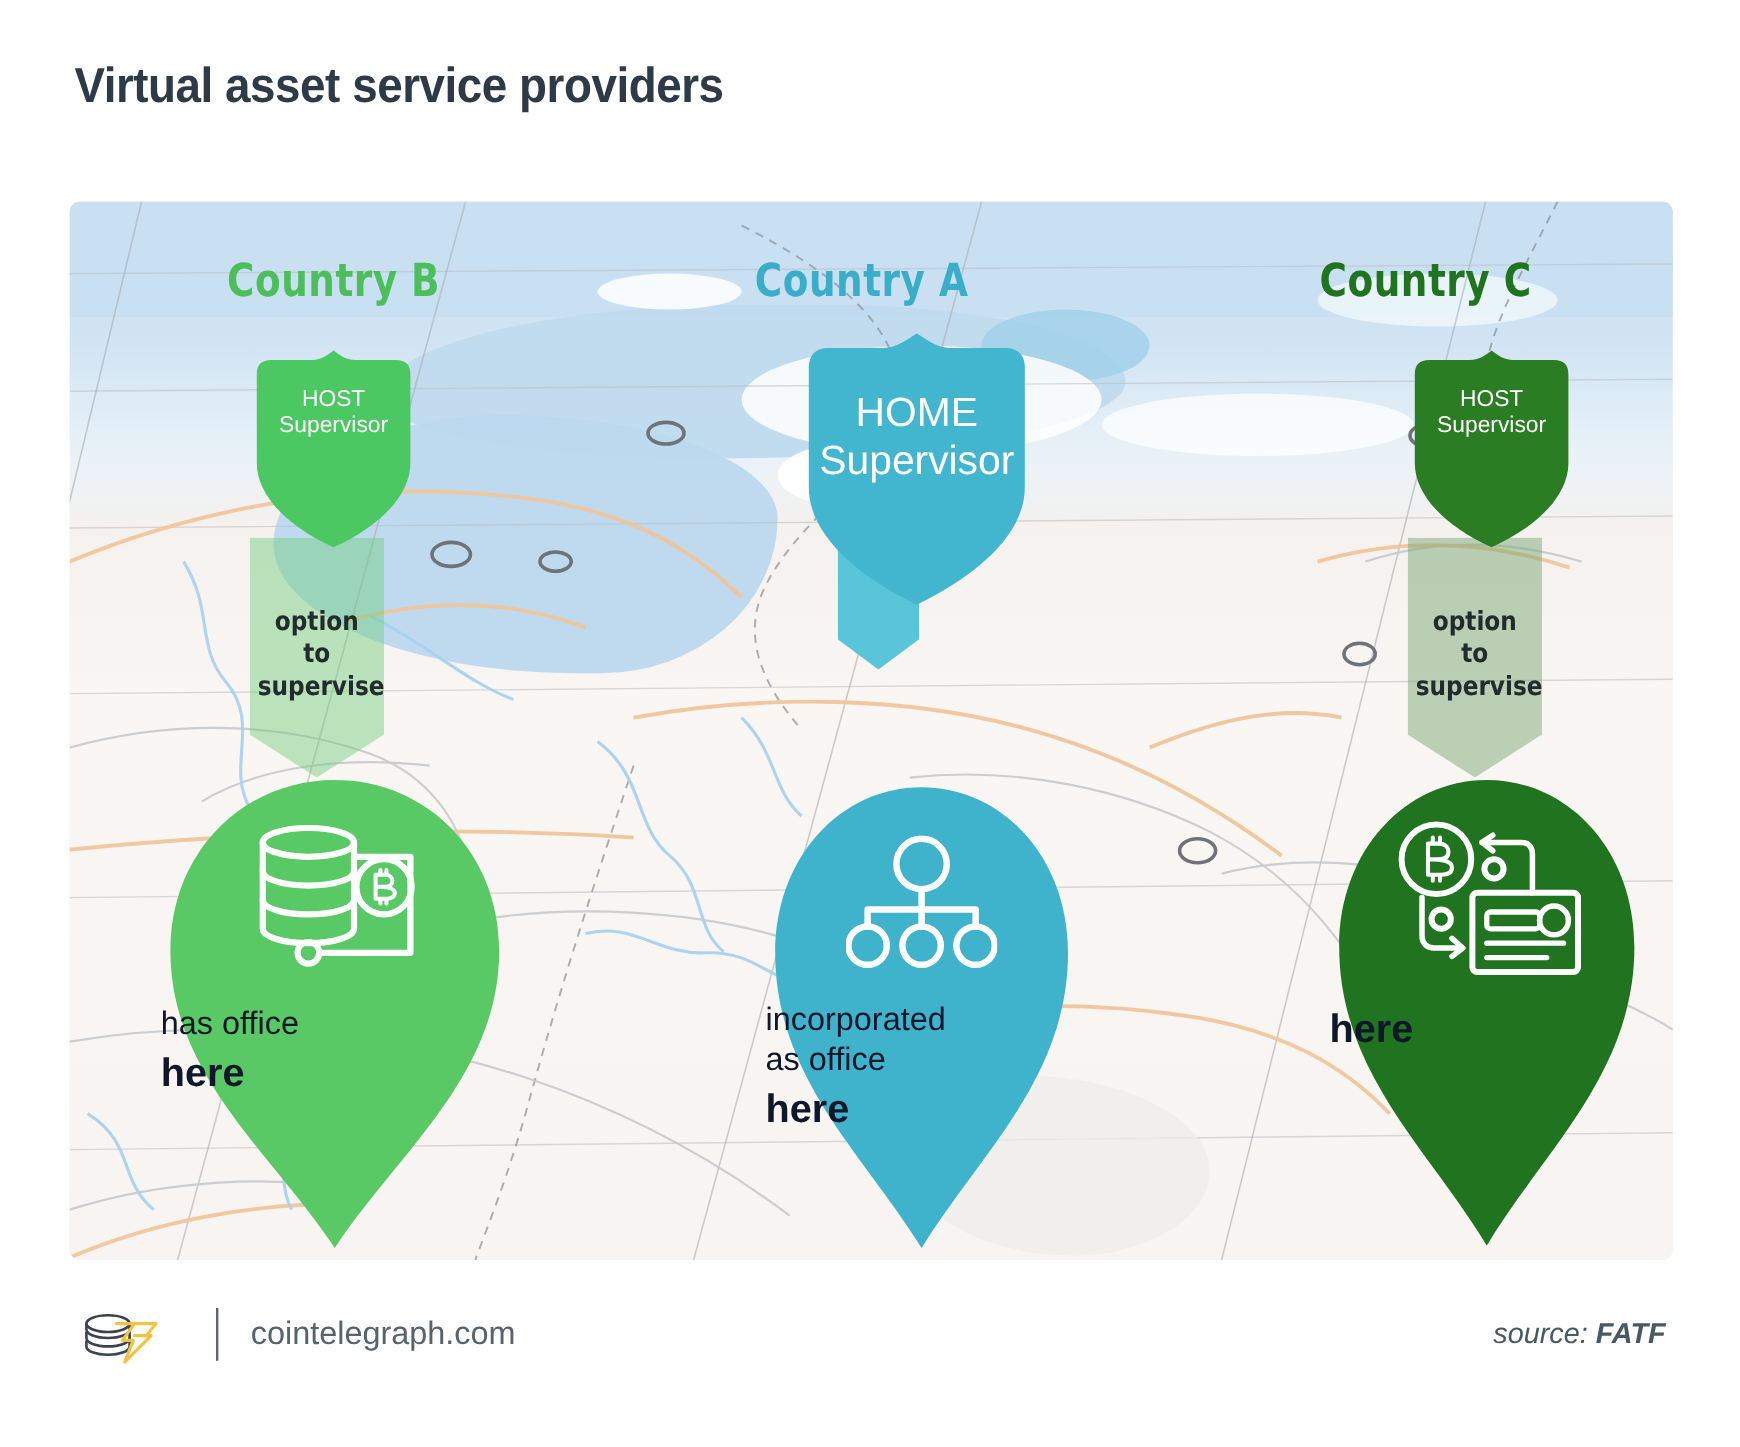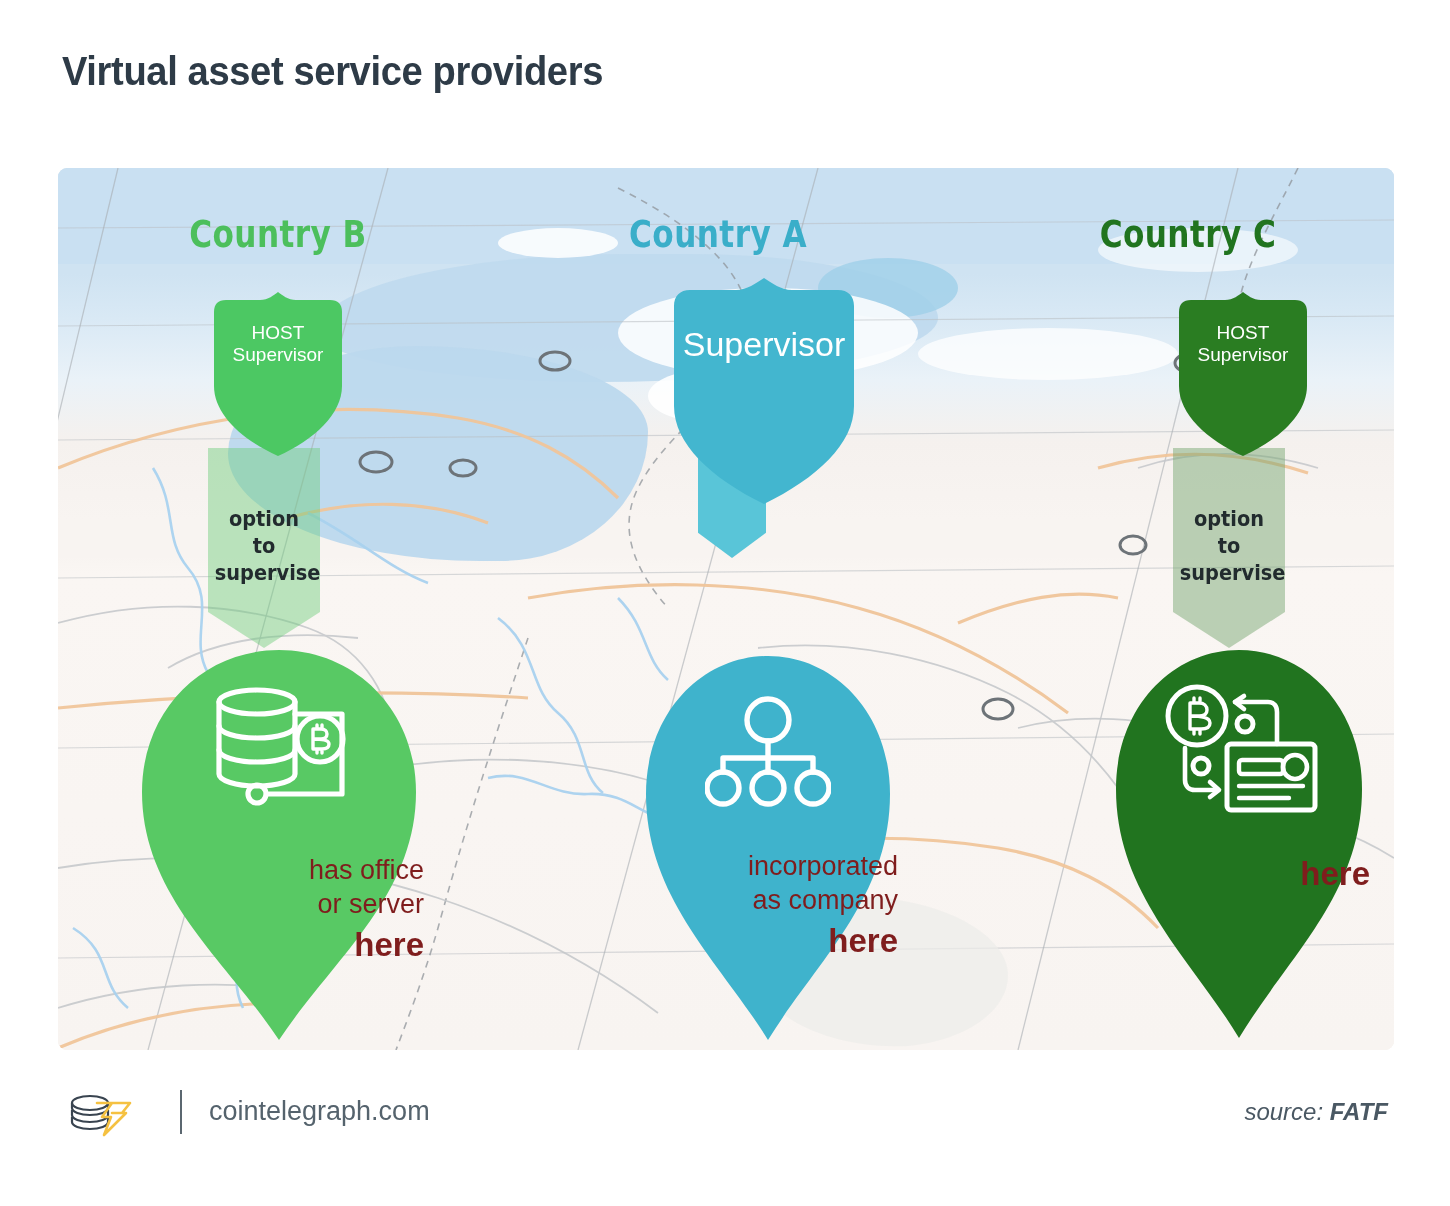--- a/index.html
+++ b/index.html
@@ -183,26 +183,25 @@
 
   .pin-icon {
     position: absolute;
     left: 0; right: 0;
     display: flex;
     justify-content: center;
   }
   .pin-text {
     position: absolute;
     left: 0; right: 0;
-    text-align: right;
-    color: #7f1d1d;
+    text-align: left;
+    color: #0f172a;
     font-size: 27px;
     line-height: 1.25;
     font-family: "Liberation Sans", sans-serif;
-    margin-top: 17px;
   }
   .pin-text .here {
     display: block;
     font-weight: bold;
     font-size: 33px;
     margin-top: 2px;
   }
 
   
   .footer {
@@ -374,60 +373,60 @@
           <circle cx="113" cy="55" r="23"></circle>
           <path d="M106,45 L106,65 M106,45 L114,45 C118,45 120,47.5 120,50 C120,52.5 118,55 114,55 L106,55
                    C110.5,55 122,55 122,60 C122,63 119.5,65 115,65 L106,65
                    M110,41 L110,45 M110,65 L110,69 M115,41 L115,45 M115,65 L115,69" stroke-width="3.4"></path>
           <path d="M88,30 L135,30 L135,110 L62,110"></path>
           <circle cx="50" cy="110" r="9"></circle>
         </svg>
       </div>
       <div class="pin-text" style="top:195px;">
         <div>has office</div>
-        <div>or server</div>
         <span class="here">here</span>
       </div>
     </div>
   </div>
 
   <div class="column col-a">
 
     <div class="country-label label-a">Country A</div>
 
     <div class="arrow-band band-a"></div>
 
     <div class="shield shield-a">
       <svg width="204" height="232" viewBox="0 0 204 232">
         <path d="M12,30 C12,20 18,14 28,14 L74,14 C85,14 94,7 102,2 C110,7 119,14 130,14 L176,14
                  C186,14 192,20 192,30 L192,130
                  C192,168 155,202 102,228 C49,202 12,168 12,130 Z" fill="#43b6cf"></path>
       </svg>
       <div class="shield-text">
+        <div>HOME</div>
         <div>Supervisor</div>
       </div>
     </div>
 
     <div class="pin pin-a">
       <svg width="260" height="394" viewBox="0 0 260 394">
         <path d="M130,392 C82,314 8,250 8,146 C8,66 63,8 130,8 C197,8 252,66 252,146
                  C252,250 178,314 130,392 Z" fill="#3fb3cc"></path>
       </svg>
       <div class="pin-icon" style="top:48px;">
         <svg width="126" height="112" viewBox="0 0 126 112" fill="none" stroke="#ffffff" stroke-width="5.4" stroke-linecap="round" stroke-linejoin="round">
           <circle cx="63" cy="24" r="21"></circle>
           <circle cx="18" cy="92" r="16"></circle>
           <circle cx="63" cy="92" r="16"></circle>
           <circle cx="108" cy="92" r="16"></circle>
           <path d="M63,45 L63,62 M18,76 L18,62 L108,62 L108,76 M63,62 L63,76"></path>
         </svg>
       </div>
       <div class="pin-text" style="top:185px;">
         <div>incorporated</div>
-        <div>as company</div>
+        <div>as office</div>
         <span class="here">here</span>
       </div>
     </div>
   </div>
 
   <div class="column col-c">
 
     <div class="country-label label-c">Country C</div>
 
     <div class="arrow-band band-c">

